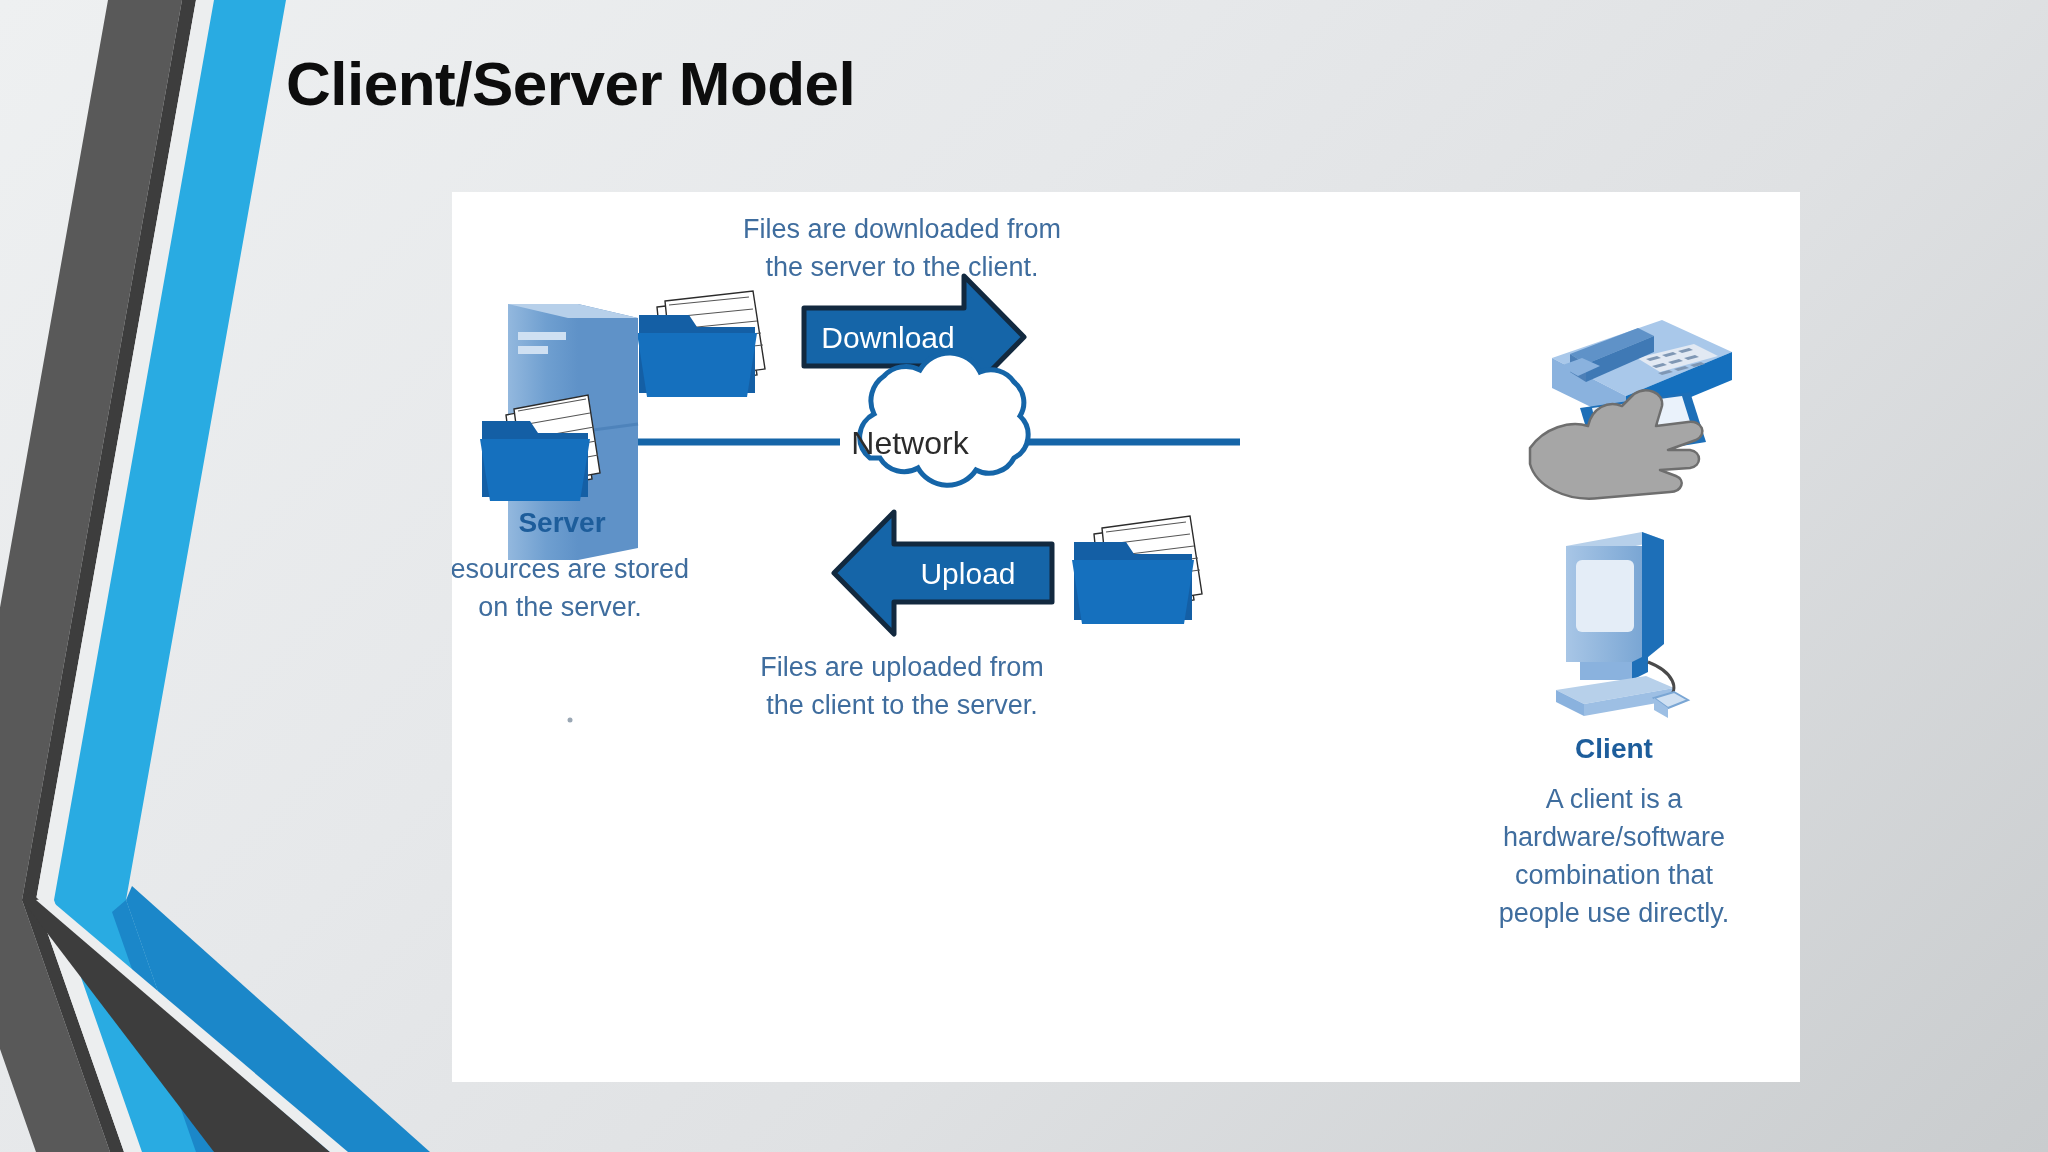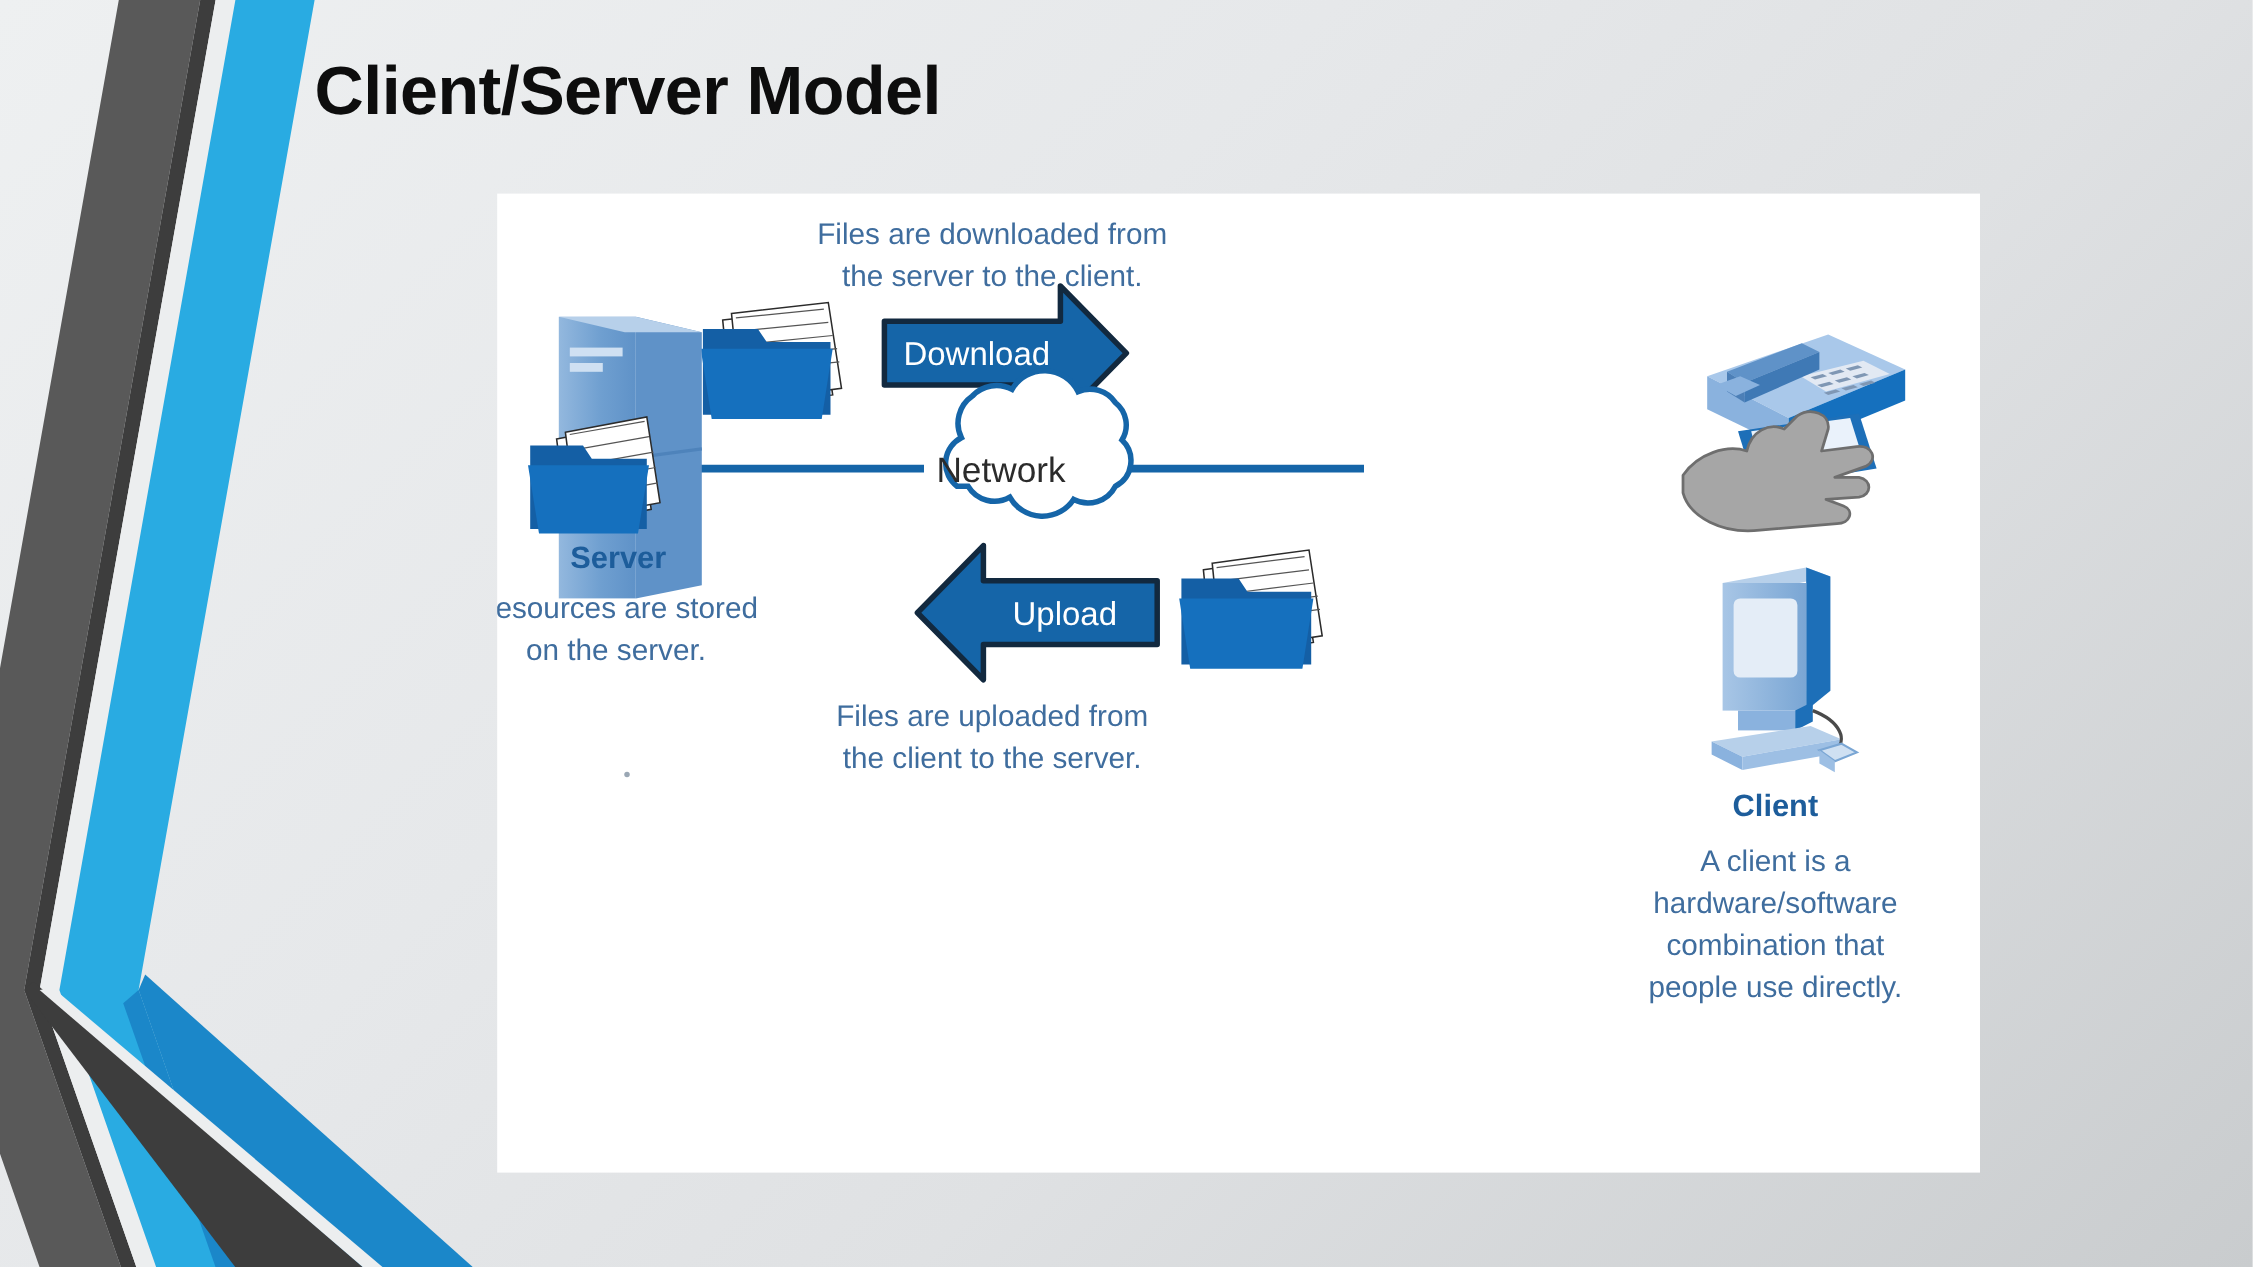--- a/index.html
+++ b/index.html
@@ -31,21 +31,21 @@
     color: #0d0d0d;
     letter-spacing: -0.5px;
     line-height: 1.15;
     white-space: nowrap;
   }
 
   
   #diagram-panel {
     position: absolute;
     left: 452px;
-    top: 176px;
+    top: 192px;
     width: 1348px;
     height: 890px;
     background: #ffffff;
   }
   #diagram-svg { display: block; width: 1348px; height: 890px; }
 
   .cap       { font-family: "Liberation Sans", sans-serif; font-size: 27px; fill: #3f6d9e; }
   .lbl-bold  { font-family: "Liberation Sans", sans-serif; font-size: 28px; font-weight: bold; fill: #1d5d9b; }
   .arrow-txt { font-family: "Liberation Sans", sans-serif; font-size: 30px; fill: #ffffff; }
   .cloud-txt { font-family: "Liberation Sans", sans-serif; font-size: 32px; fill: #2b2b2b; }

